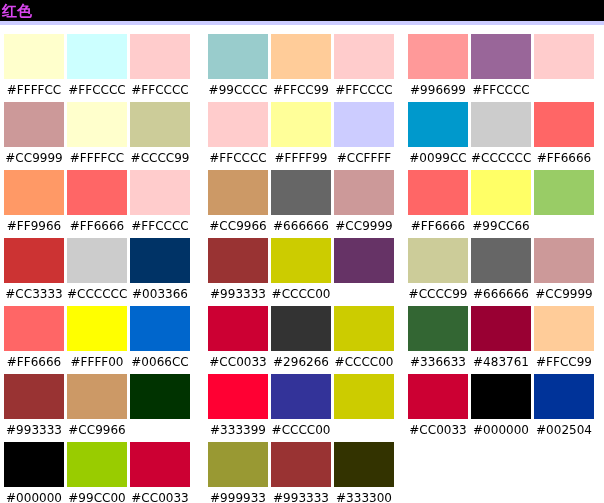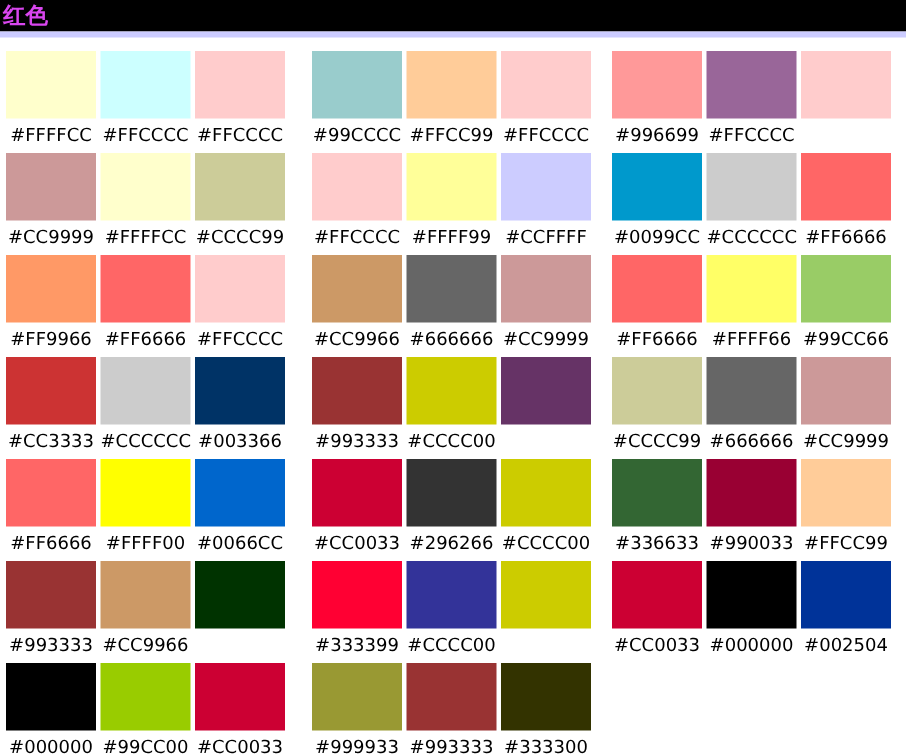--- a/index.html
+++ b/index.html
@@ -250,41 +250,40 @@
         <div class="hexlabel">#CCCCCC</div>
         <div class="hexlabel">#FF6666</div>
       </div>
       <div class="swatch-row">
         <div class="swatch" title="#FF6666" style="background: rgb(255, 102, 102);"></div>
         <div class="swatch" title="#FFFF66" style="background: rgb(255, 255, 102);"></div>
         <div class="swatch" title="#99CC66" style="background: rgb(153, 204, 102);"></div>
       </div>
       <div class="label-row">
         <div class="hexlabel">#FF6666</div>
-        <div class="hexlabel">#FFFF66</div>
         <div class="hexlabel">#99CC66</div>
       </div>
       <div class="swatch-row">
         <div class="swatch" title="#CCCC99" style="background: rgb(204, 204, 153);"></div>
         <div class="swatch" title="#666666" style="background: rgb(102, 102, 102);"></div>
         <div class="swatch" title="#CC9999" style="background: rgb(204, 153, 153);"></div>
       </div>
       <div class="label-row">
         <div class="hexlabel">#CCCC99</div>
         <div class="hexlabel">#666666</div>
         <div class="hexlabel">#CC9999</div>
       </div>
       <div class="swatch-row">
         <div class="swatch" title="#336633" style="background: rgb(51, 102, 51);"></div>
         <div class="swatch" title="#990033" style="background: rgb(153, 0, 51);"></div>
         <div class="swatch" title="#FFCC99" style="background: rgb(255, 204, 153);"></div>
       </div>
       <div class="label-row">
         <div class="hexlabel">#336633</div>
-        <div class="hexlabel">#990033</div>
+        <div class="hexlabel">#483761</div>
         <div class="hexlabel">#FFCC99</div>
       </div>
       <div class="swatch-row">
         <div class="swatch" title="#CC0033" style="background: rgb(204, 0, 51);"></div>
         <div class="swatch" title="#000000" style="background: rgb(0, 0, 0);"></div>
         <div class="swatch" title="#003399" style="background: rgb(0, 51, 153);"></div>
       </div>
       <div class="label-row">
         <div class="hexlabel">#CC0033</div>
         <div class="hexlabel">#000000</div>

